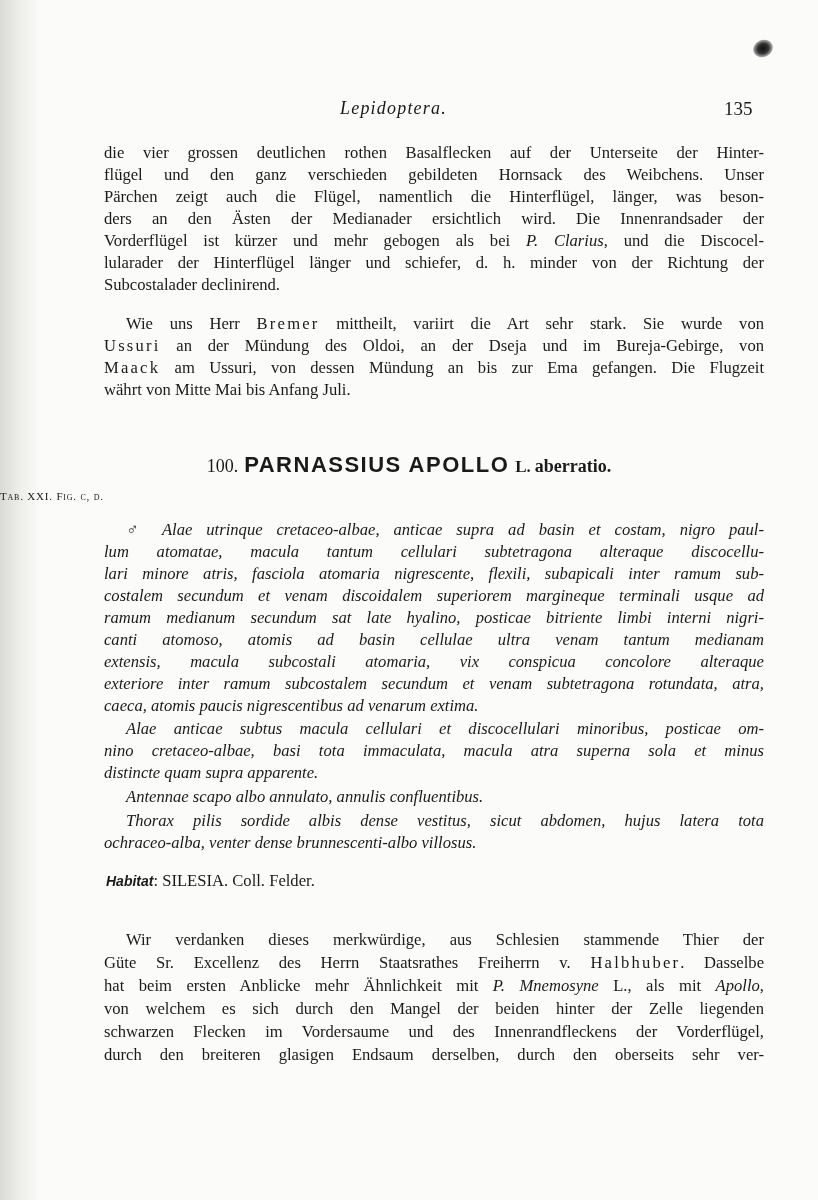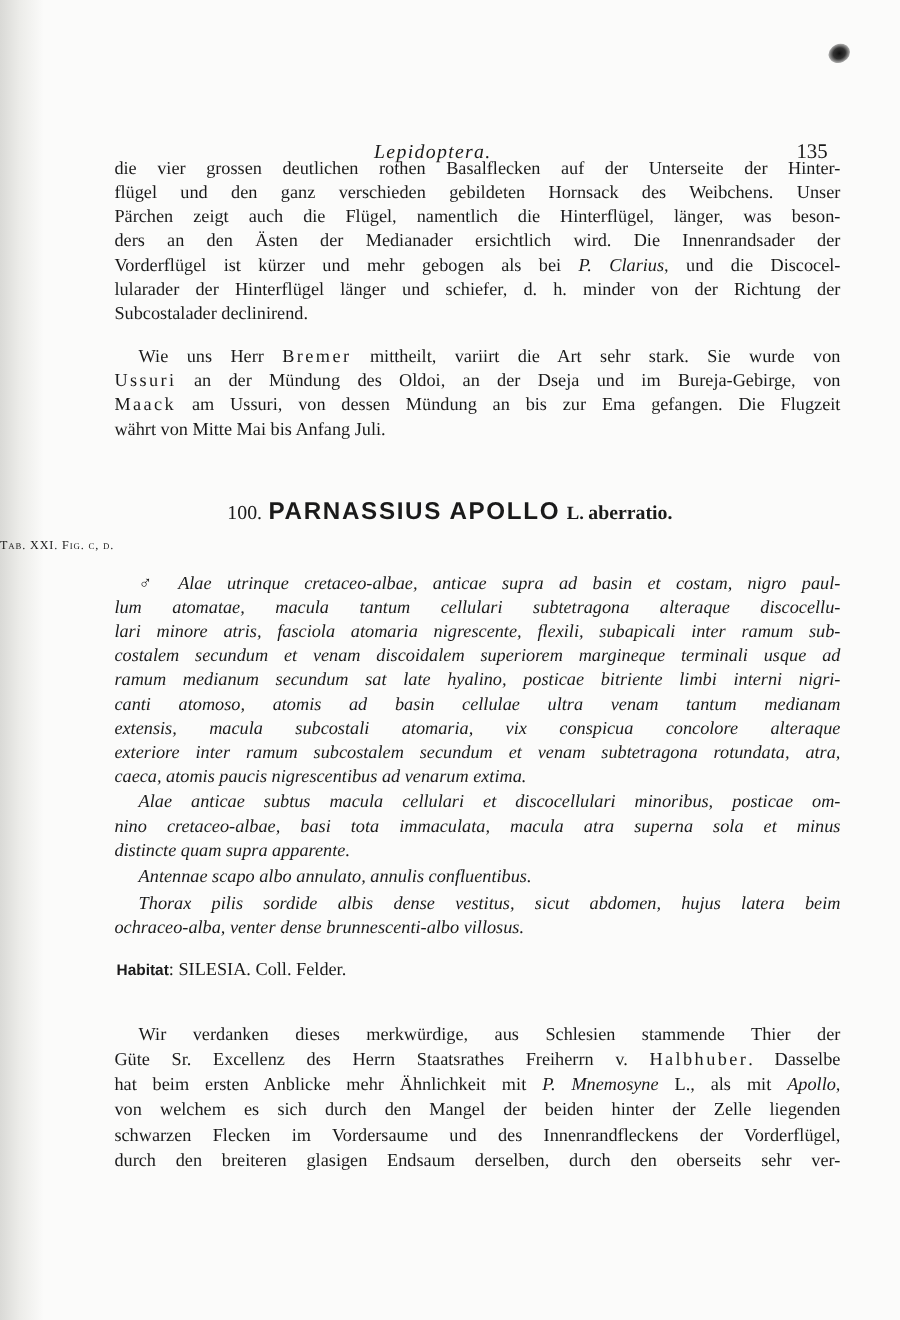--- a/index.html
+++ b/index.html
@@ -14,21 +14,21 @@
     position: absolute; left: 0; top: 0; width: 40px; height: 1200px;
     background: linear-gradient(to right, #d9d9d6 0%, #ecece9 45%, rgba(251,251,250,0) 100%);
   }
   .speck {
     position: absolute; left: 753px; top: 40px; width: 20px; height: 17px;
     border-radius: 50%;
     background: radial-gradient(ellipse at center, #111 0%, #333 40%, rgba(60,60,60,0.5) 65%, rgba(251,251,250,0) 100%);
     transform: rotate(-25deg);
   }
   .running-head {
-    position: absolute; top: 98px; left: 0; width: 710px; height: 28px; margin-top: 30px;
+    position: absolute; top: 98px; left: 0; width: 710px; height: 28px;
   }
   .running-title {
     position: absolute; left: 340px; top: 0; font-style: italic; font-size: 18px; letter-spacing: 1.2px;
   }
   .page-number {
     position: absolute; left: 724px; top: 0; font-size: 19px;
   }
   .line {
     position: absolute; left: 104px; width: 660px;
     font-size: 16.6px; line-height: 22px; white-space: nowrap;
@@ -44,21 +44,21 @@
   }
   .heading .num { font-size: 18px; font-weight: normal; }
   .heading .name { font-family: "Liberation Sans", "DejaVu Sans", sans-serif; font-weight: bold; font-size: 22px; letter-spacing: 1.5px; margin-left: 6px; }
   .heading .auth { font-weight: bold; font-size: 17px; margin-left: 6px; }
   .heading .aber { font-weight: bold; font-size: 18px; }
   .plate {
     position: absolute; top: 490px; left: 0; width: 818px; 
     font-size: 11px; font-variant: small-caps; letter-spacing: 0.8px;
   }
   .latin { font-style: italic; }
-  .habitat-label { font-family: "Liberation Sans", "DejaVu Sans", sans-serif; font-weight: bold; font-size: 14px; }
+  .habitat-label { font-family: "Liberation Sans", "DejaVu Sans", sans-serif; font-weight: bold; font-size: 14px; font-style: italic; }
 </style>
 </head>
 <body>
 
 <div class="page-shadow"></div>
 <div class="speck"></div>
 
 <div class="running-head">
   <span class="running-title">Lepidoptera.</span>
   <span class="page-number">135</span>
@@ -94,21 +94,21 @@
   <div class="line" style="top:585px"><span style="white-space: nowrap;">costalem secundum et venam discoidalem superiorem margineque terminali usque ad</span></div>
   <div class="line" style="top:607px"><span style="white-space: nowrap;">ramum medianum secundum sat late hyalino, posticae bitriente limbi interni nigri-</span></div>
   <div class="line" style="top:629px"><span style="white-space: nowrap;">canti atomoso, atomis ad basin cellulae ultra venam tantum medianam</span></div>
   <div class="line" style="top:651px"><span style="white-space: nowrap;">extensis, macula subcostali atomaria, vix conspicua concolore alteraque</span></div>
   <div class="line" style="top:673px"><span style="white-space: nowrap;">exteriore inter ramum subcostalem secundum et venam subtetragona rotundata, atra,</span></div>
   <div class="line last" style="top:695px">caeca, atomis paucis nigrescentibus ad venarum extima.</div>
   <div class="line indent" style="top:718px"><span style="white-space: nowrap; margin-top: 8px;">Alae anticae subtus macula cellulari et discocellulari minoribus, posticae om-</span></div>
   <div class="line" style="top:740px"><span style="white-space: nowrap;">nino cretaceo-albae, basi tota immaculata, macula atra superna sola et minus</span></div>
   <div class="line last" style="top:762px">distincte quam supra apparente.</div>
   <div class="line indent last" style="top:786px">Antennae scapo albo annulato, annulis confluentibus.</div>
-  <div class="line indent" style="top:810px"><span style="white-space: nowrap;">Thorax pilis sordide albis dense vestitus, sicut abdomen, hujus latera beim</span></div>
+  <div class="line indent" style="top:810px"><span style="white-space: nowrap;">Thorax pilis sordide albis dense vestitus, sicut abdomen, hujus latera tota</span></div>
   <div class="line last" style="top:832px">ochraceo-alba, venter dense brunnescenti-albo villosus.</div>
 </div>
 
 <div class="line last" style="top:870px;left:106px;">
   <span class="habitat-label">Habitat</span><span>: SILESIA. Coll. Felder.</span>
 </div>
 
 <div>
   <div class="line indent" style="top:929px"><span style="white-space: nowrap;">Wir verdanken dieses merkwürdige, aus Schlesien stammende Thier der</span></div>
   <div class="line" style="top:952px"><span style="white-space: nowrap;"><span>Güte Sr. Excellenz des Herrn Staatsrathes Freiherrn v. </span><span class="sp">Halbhuber</span><span>. Dasselbe</span></span></div>

